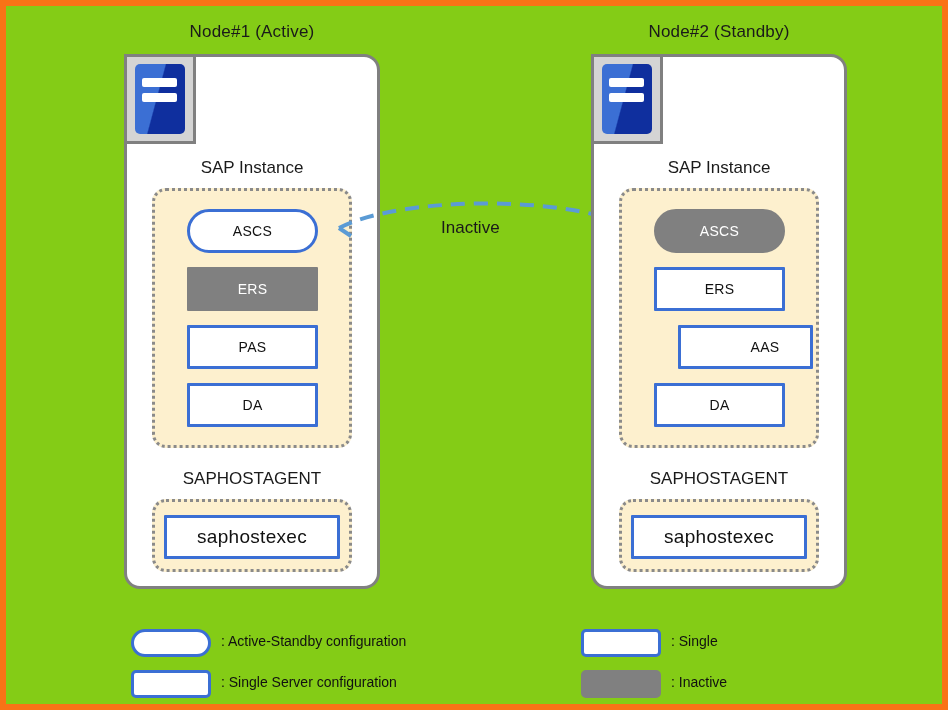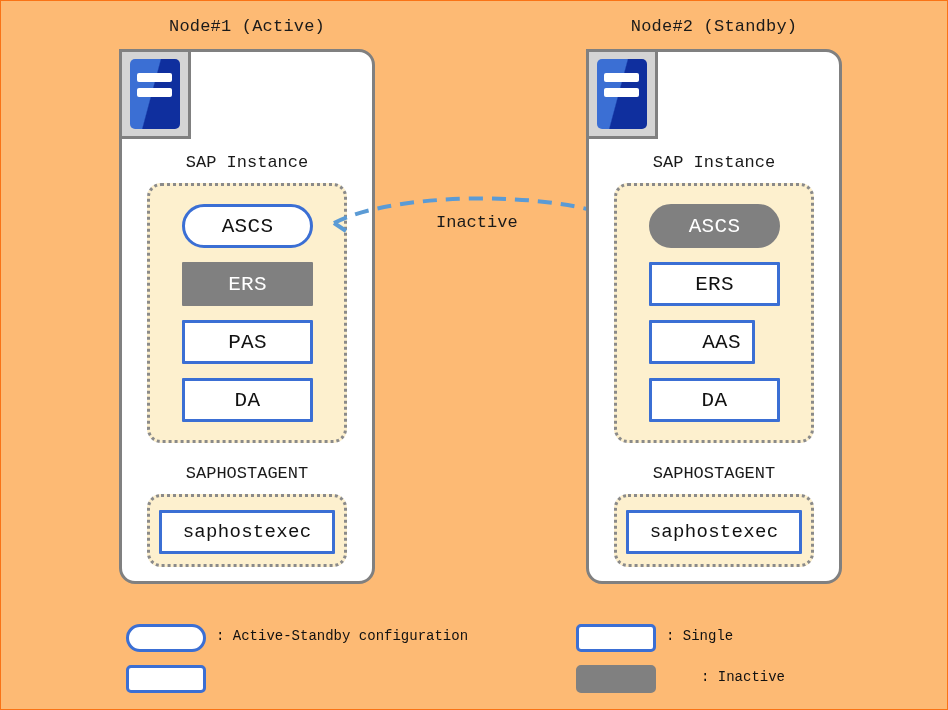--- a/index.html
+++ b/index.html
@@ -7,25 +7,24 @@
     padding: 0;
     background: #ffffff;
   }
   body {
     font-family: "Liberation Sans", sans-serif;
   }
   #canvas {
     position: relative;
     width: 948px;
     height: 710px;
-    background: #fdba74;
+    background: #84cc16;
     overflow: hidden;
-    border: 1px solid #f97316;
-    box-sizing: border-box;
-    font-family: Liberation Mono, monospace;
+    border: 6px solid #f97316;
+    box-sizing: border-box;
   }
 
   
   .node-title {
     position: absolute;
     font-size: 17px;
     color: #1a1a1a;
     text-align: center;
     white-space: nowrap;
     letter-spacing: .2px;
@@ -87,21 +86,21 @@
     box-sizing: border-box;
   }
 
   
   .comp {
     position: absolute;
     box-sizing: border-box;
     display: flex;
     align-items: center;
     justify-content: center;
-    font-size: 21px;
+    font-size: 14px;
     letter-spacing: .3px;
   }
   .comp.active {
     background: #ffffff;
     border: 3px solid #3b6fd4;
     color: #111111;
   }
   .comp.inactive {
     background: #808080;
     border: 3px solid #808080;
@@ -196,33 +195,34 @@
       <div class="bar b2"></div>
     </div>
   </div>
 
   <div class="group-label" style="left:607px; top:152px; width:212px;">SAP Instance</div>
 
   <div class="group-region" style="left:613px; top:182px; width:200px; height:260px;"></div>
 
   <div class="comp inactive shape-pill" style="left:648px; top:203px; width:131px; height:44px;">ASCS</div>
   <div class="comp active shape-rect" style="left:648px; top:261px; width:131px; height:44px;">ERS</div>
-  <div class="comp active shape-rect" style="left:648px; top:319px; width:106px; height:44px;padding-left:39px;">AAS</div>
+  <div class="comp active shape-rect" style="left:672px; top:319px; width:135px; height:44px;padding-left:39px;">AAS</div>
   <div class="comp active shape-rect" style="left:648px; top:377px; width:131px; height:44px;">DA</div>
 
   <div class="group-label" style="left:607px; top:463px; width:212px;">SAPHOSTAGENT</div>
 
   <div class="group-region" style="left:613px; top:493px; width:200px; height:73px;"></div>
 
   <div class="comp active shape-rect" style="left:625px; top:509px; width:176px; height:44px; font-size:19px;">saphostexec</div>
 
   <div class="legend-swatch outline pill" style="left:125px; top:623px; width:80px; height:28px;"></div>
   <div class="legend-text" style="left:215px; top:627px;">: Active-Standby configuration</div>
 
   <div class="legend-swatch outline rect" style="left:125px; top:664px; width:80px; height:28px;"></div>
+  <div class="legend-text" style="left:215px; top:668px;">: Single Server configuration</div>
 
   <div class="legend-swatch outline rect" style="left:575px; top:623px; width:80px; height:28px;"></div>
   <div class="legend-text" style="left:665px; top:627px;">: Single</div>
 
   <div class="legend-swatch filled rect" style="left:575px; top:664px; width:80px; height:28px;"></div>
-  <div class="legend-text" style="left:665px; top:668px;margin-left:35px;">: Inactive</div>
+  <div class="legend-text" style="left:665px; top:668px;">: Inactive</div>
 
 </div>
 
 </body></html>

